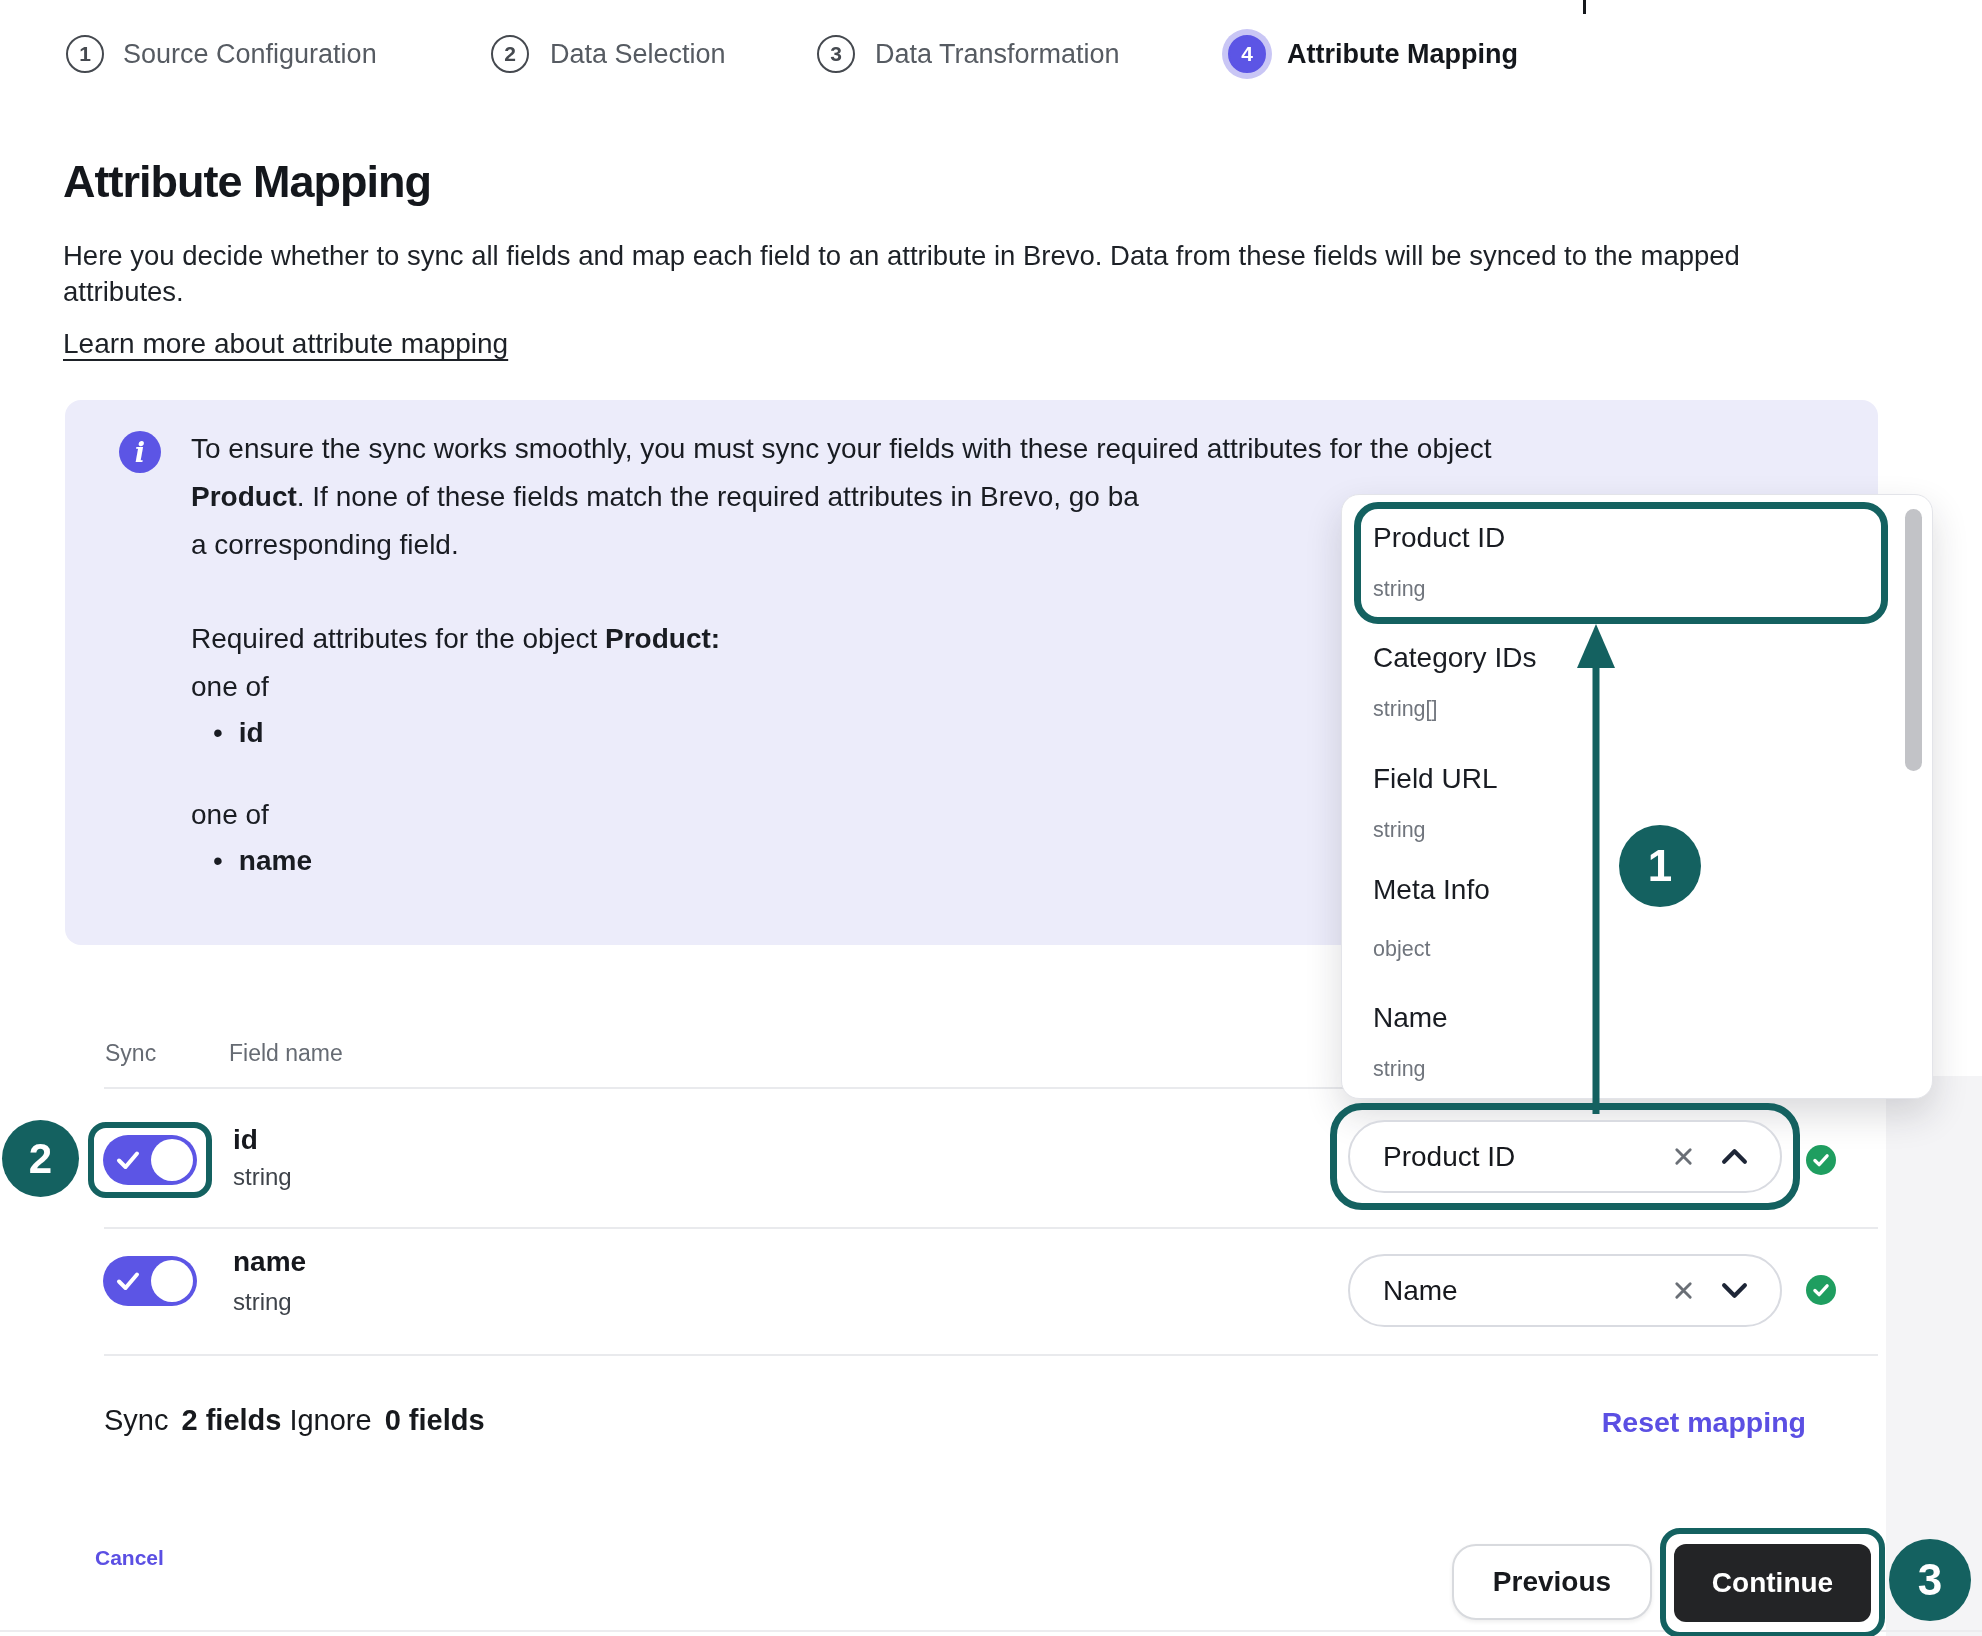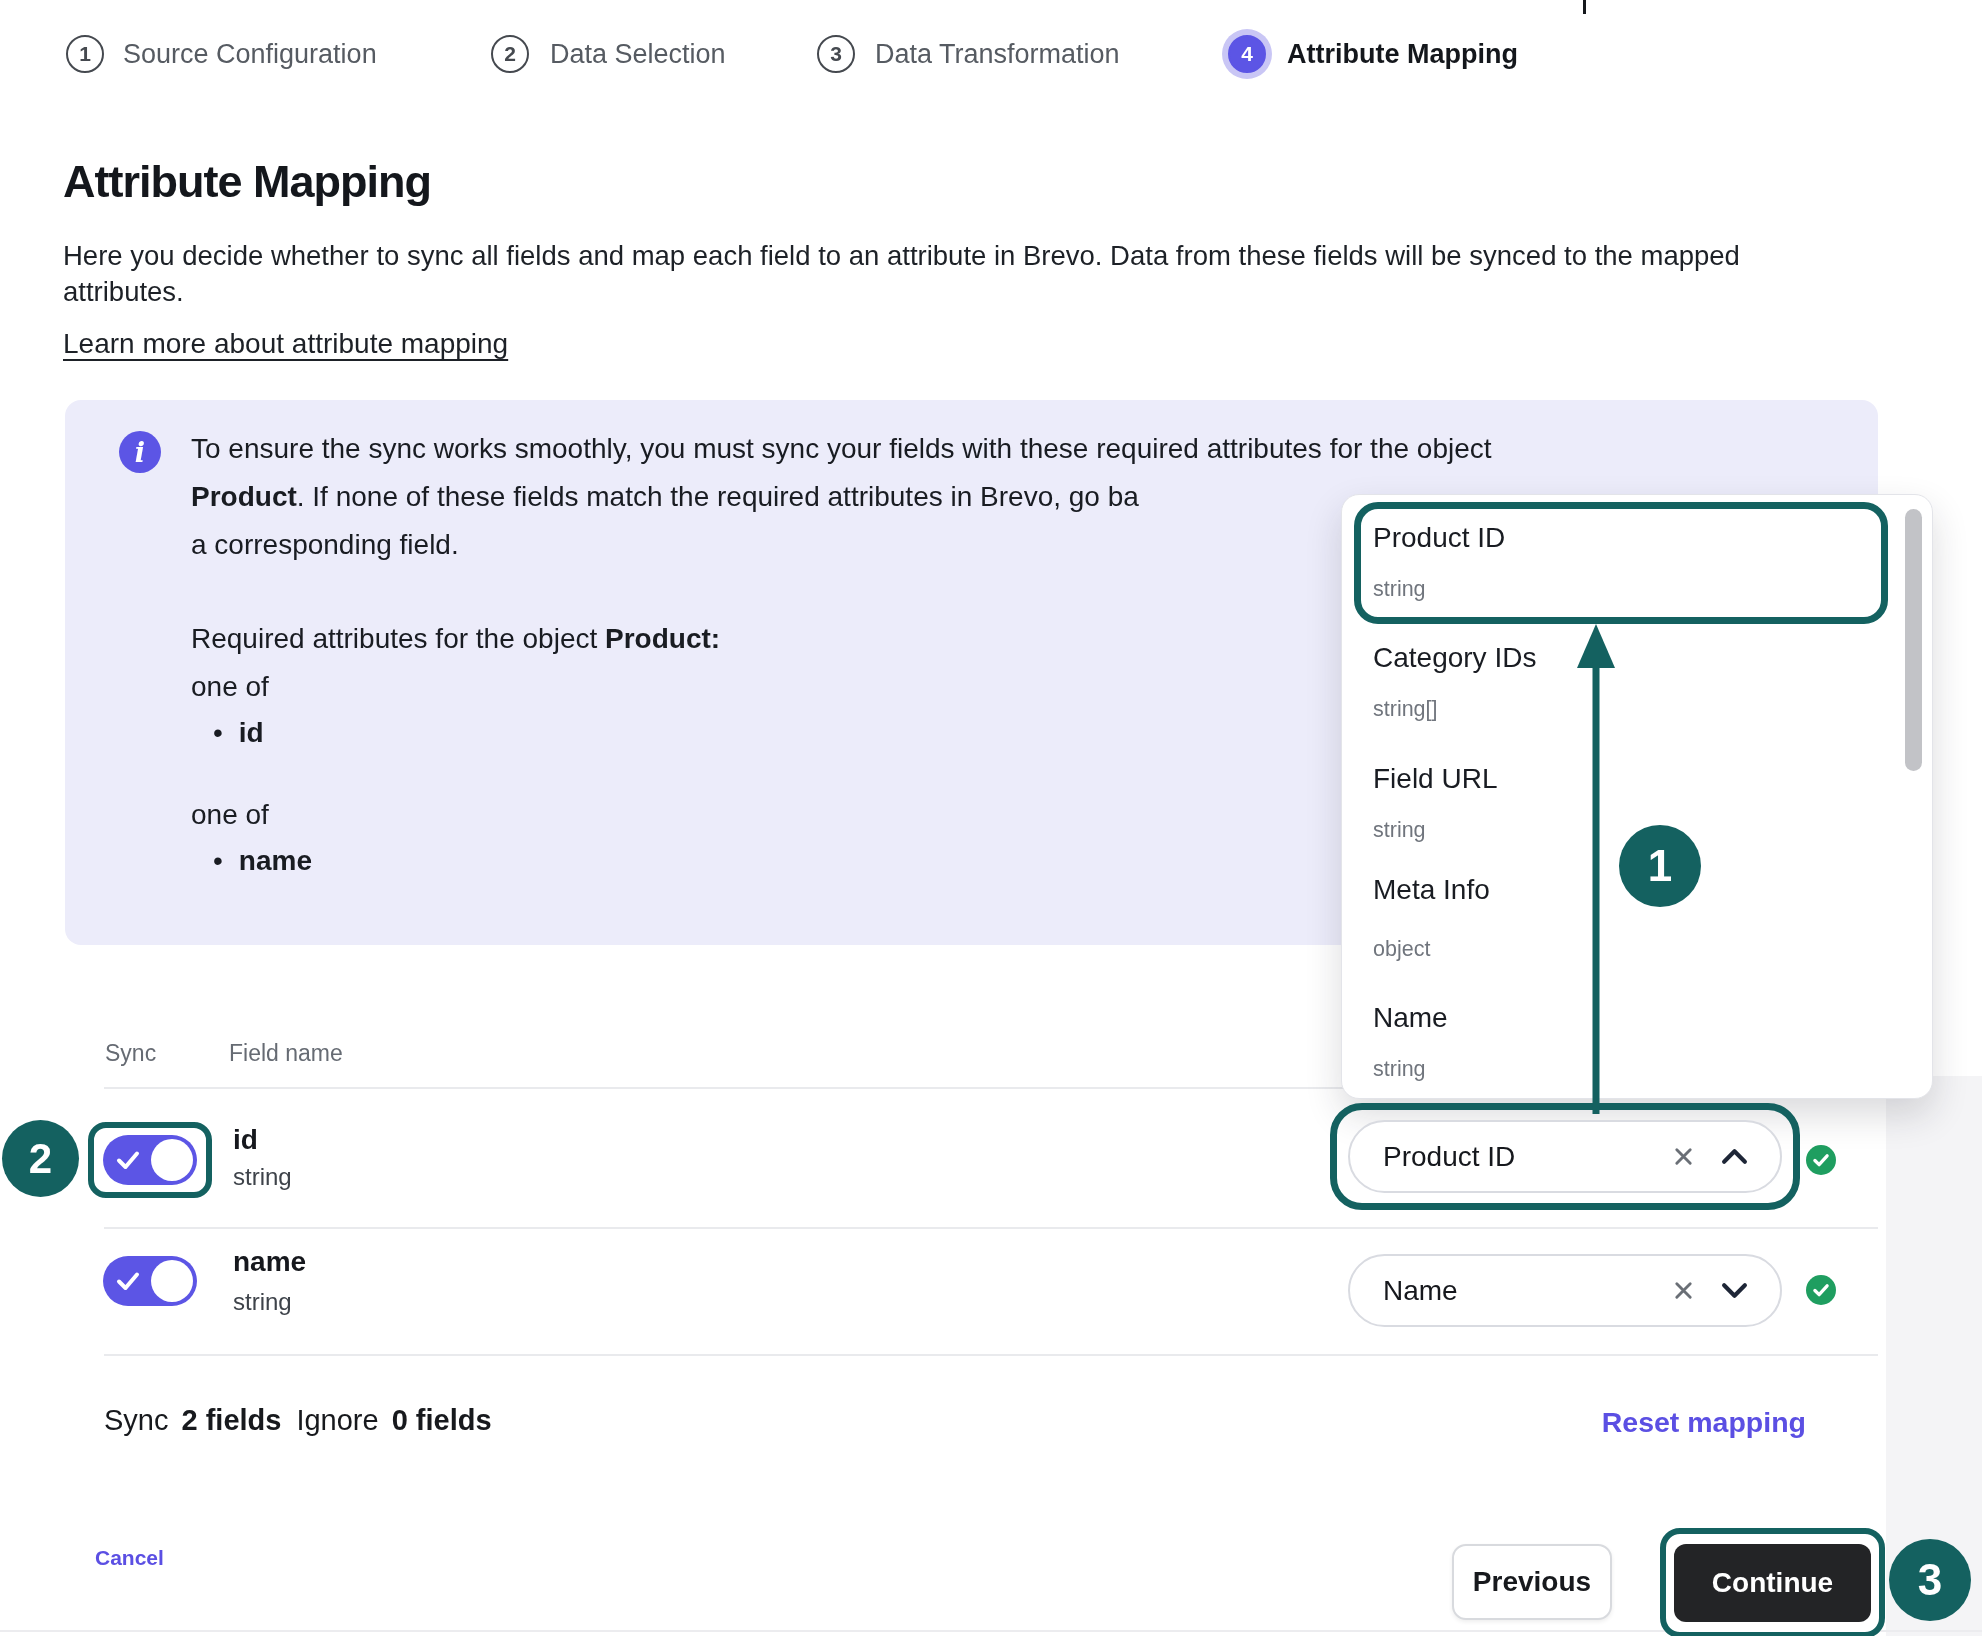--- a/index.html
+++ b/index.html
@@ -77,29 +77,29 @@
   .pill-label{ margin-left:33px; font-size:28px; color:#16181d; flex:1; }
   .pill-x{ margin-right:26px; display:flex; cursor:pointer; }
   .pill-chev{ margin-right:32px; display:flex; cursor:pointer; }
   .gcheck{ position:absolute; left:1806px; width:30px; height:30px; }
   .gc-id{top:1145px}.gc-name{top:1275px}
 
   
   .summary{ position:absolute; left:104px; top:1404px; font-size:29px; color:#17191d;
     display:flex; align-items:baseline; }
   .summary .val{ font-weight:700; margin-left:13px; }
-  .summary .lbl2{ margin-left:15px; }
+  .summary .lbl2{ margin-left:8px; }
   .reset-link{ position:absolute; right:176px; top:1406px; font-size:28.5px; font-weight:700;
     color:#5b4fe3; cursor:pointer; }
 
   
   .cancel-link{ position:absolute; left:95px; top:1546px; font-size:21px; font-weight:700;
     color:#5b4fe3; cursor:pointer; }
-  .btn-prev{ position:absolute; left:1452px; top:1544px; width:160px; height:76px;
-    background:#fff; border:2px solid #d8dade; border-radius:14px; font-size:28px;
+  .btn-prev{ position:absolute; left:1452px; top:1544px; width:200px; height:76px;
+    background:#fff; border:2px solid #d8dade; border-radius:24px; font-size:28px;
     font-weight:600; color:#17191d; font-family:"Liberation Sans",sans-serif; cursor:pointer;
     box-shadow:0 2px 4px rgba(0,0,0,.07); }
   .btn-continue{ position:absolute; left:1674px; top:1544px; width:197px; height:78px;
     background:#232426; border:none; border-radius:12px; font-size:28px; font-weight:700;
     color:#fff; font-family:"Liberation Sans",sans-serif; cursor:pointer; z-index:11; }
   .footer-line{ position:absolute; left:0; top:1630px; width:1982px; height:2px; background:#ececef; }
   .right-gutter{ position:absolute; left:1886px; top:1076px; width:96px; height:560px; background:#f4f4f6; }
 
   
   .hl{ position:absolute; border:7px solid #146160; z-index:10; pointer-events:none; }

